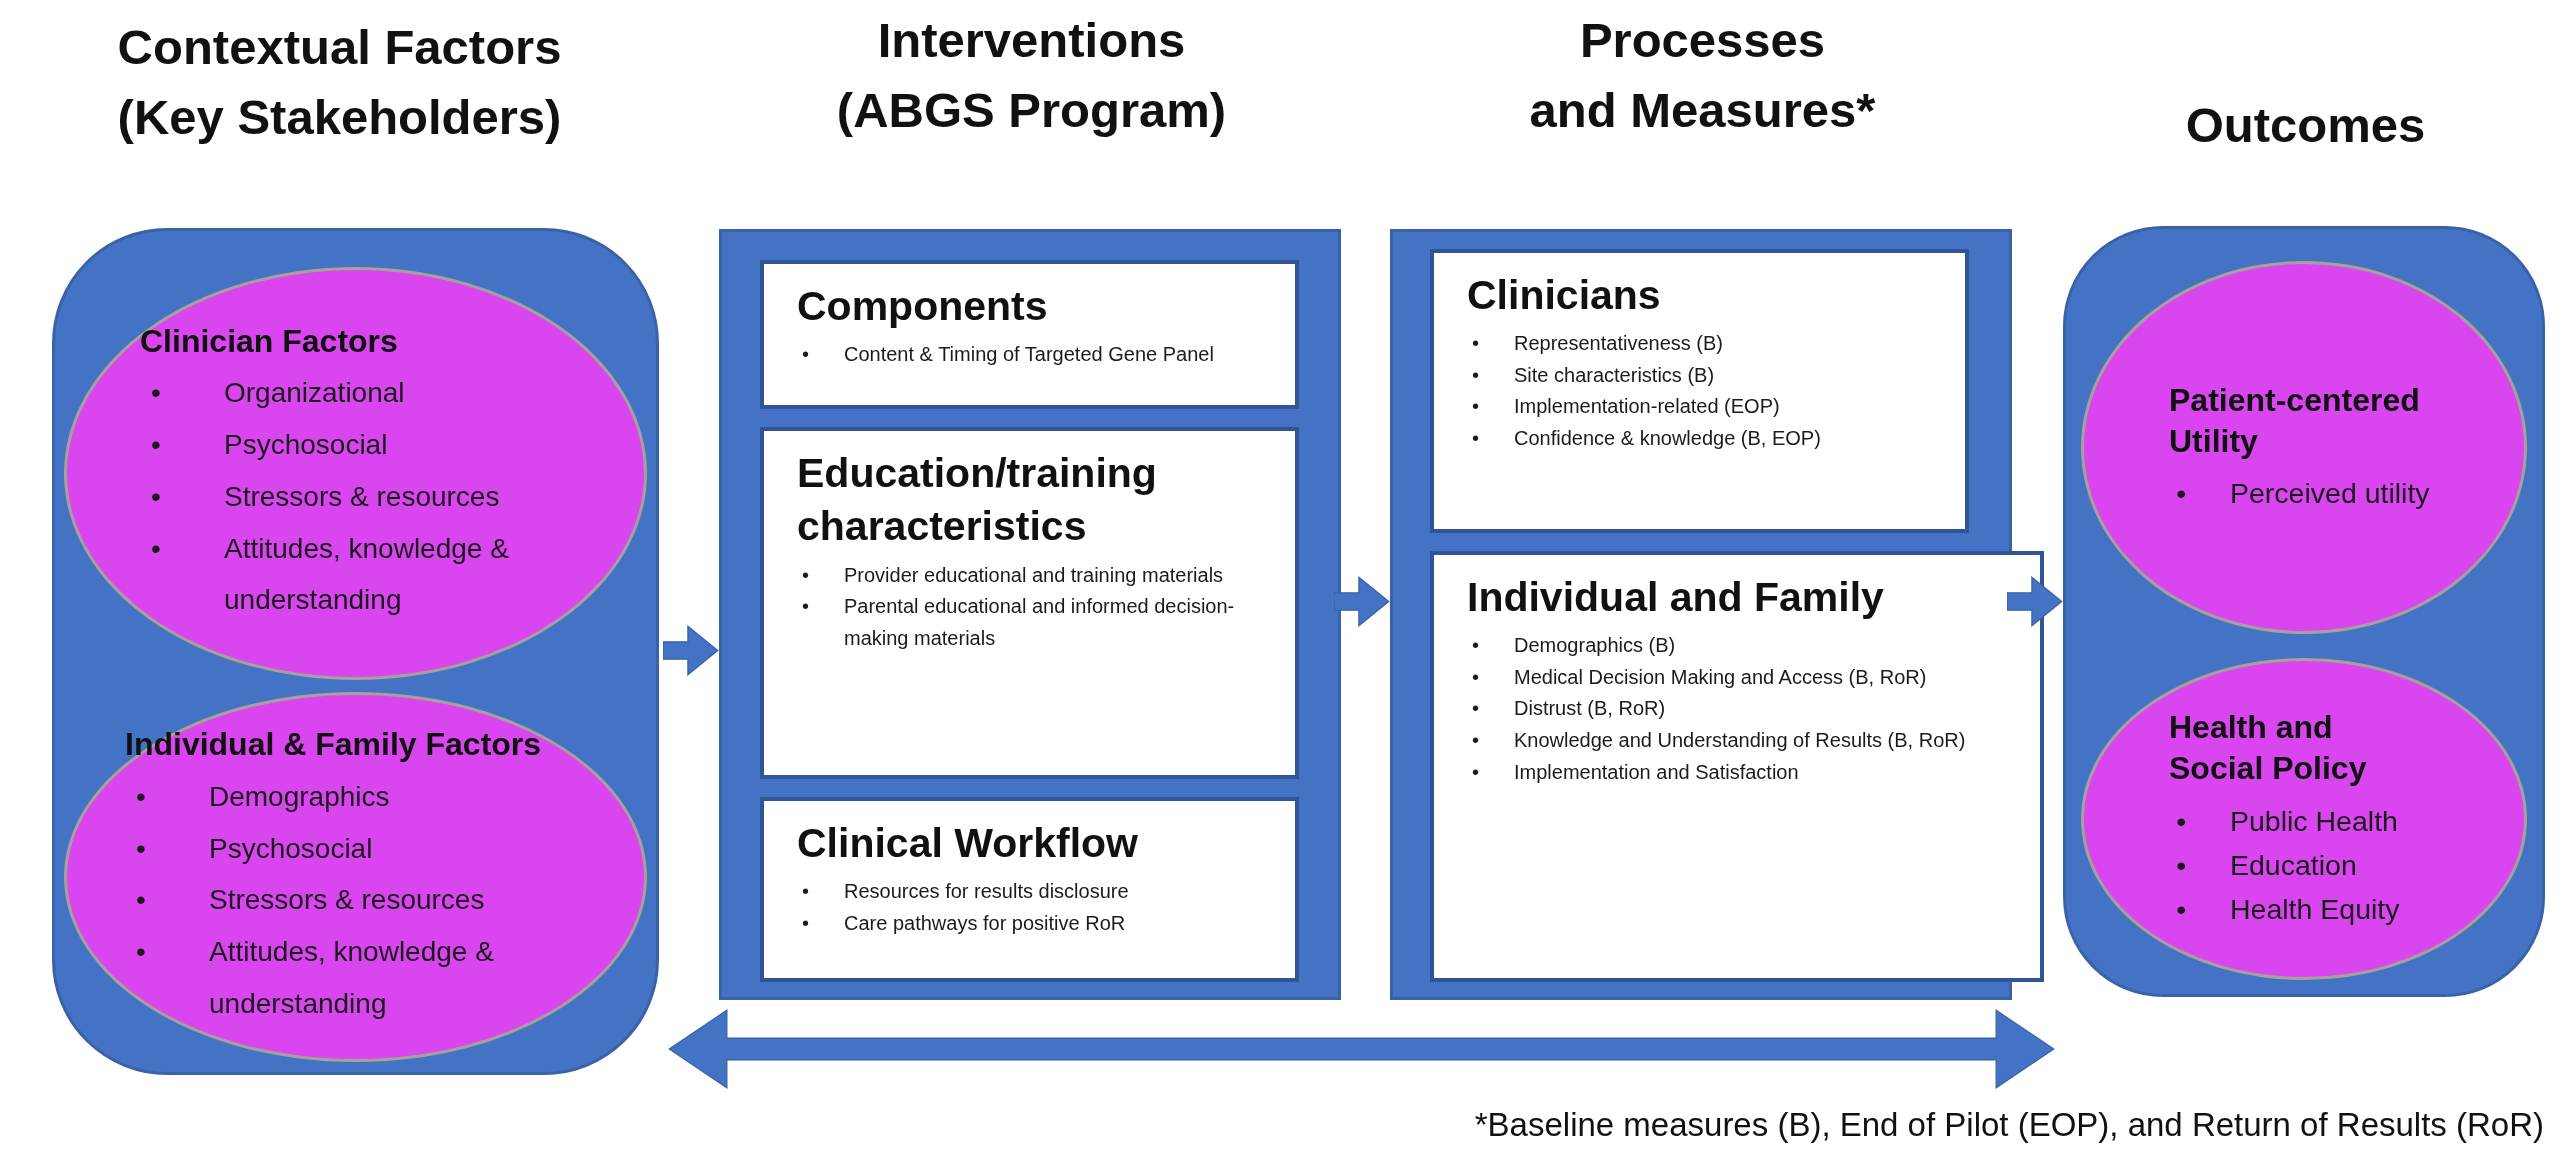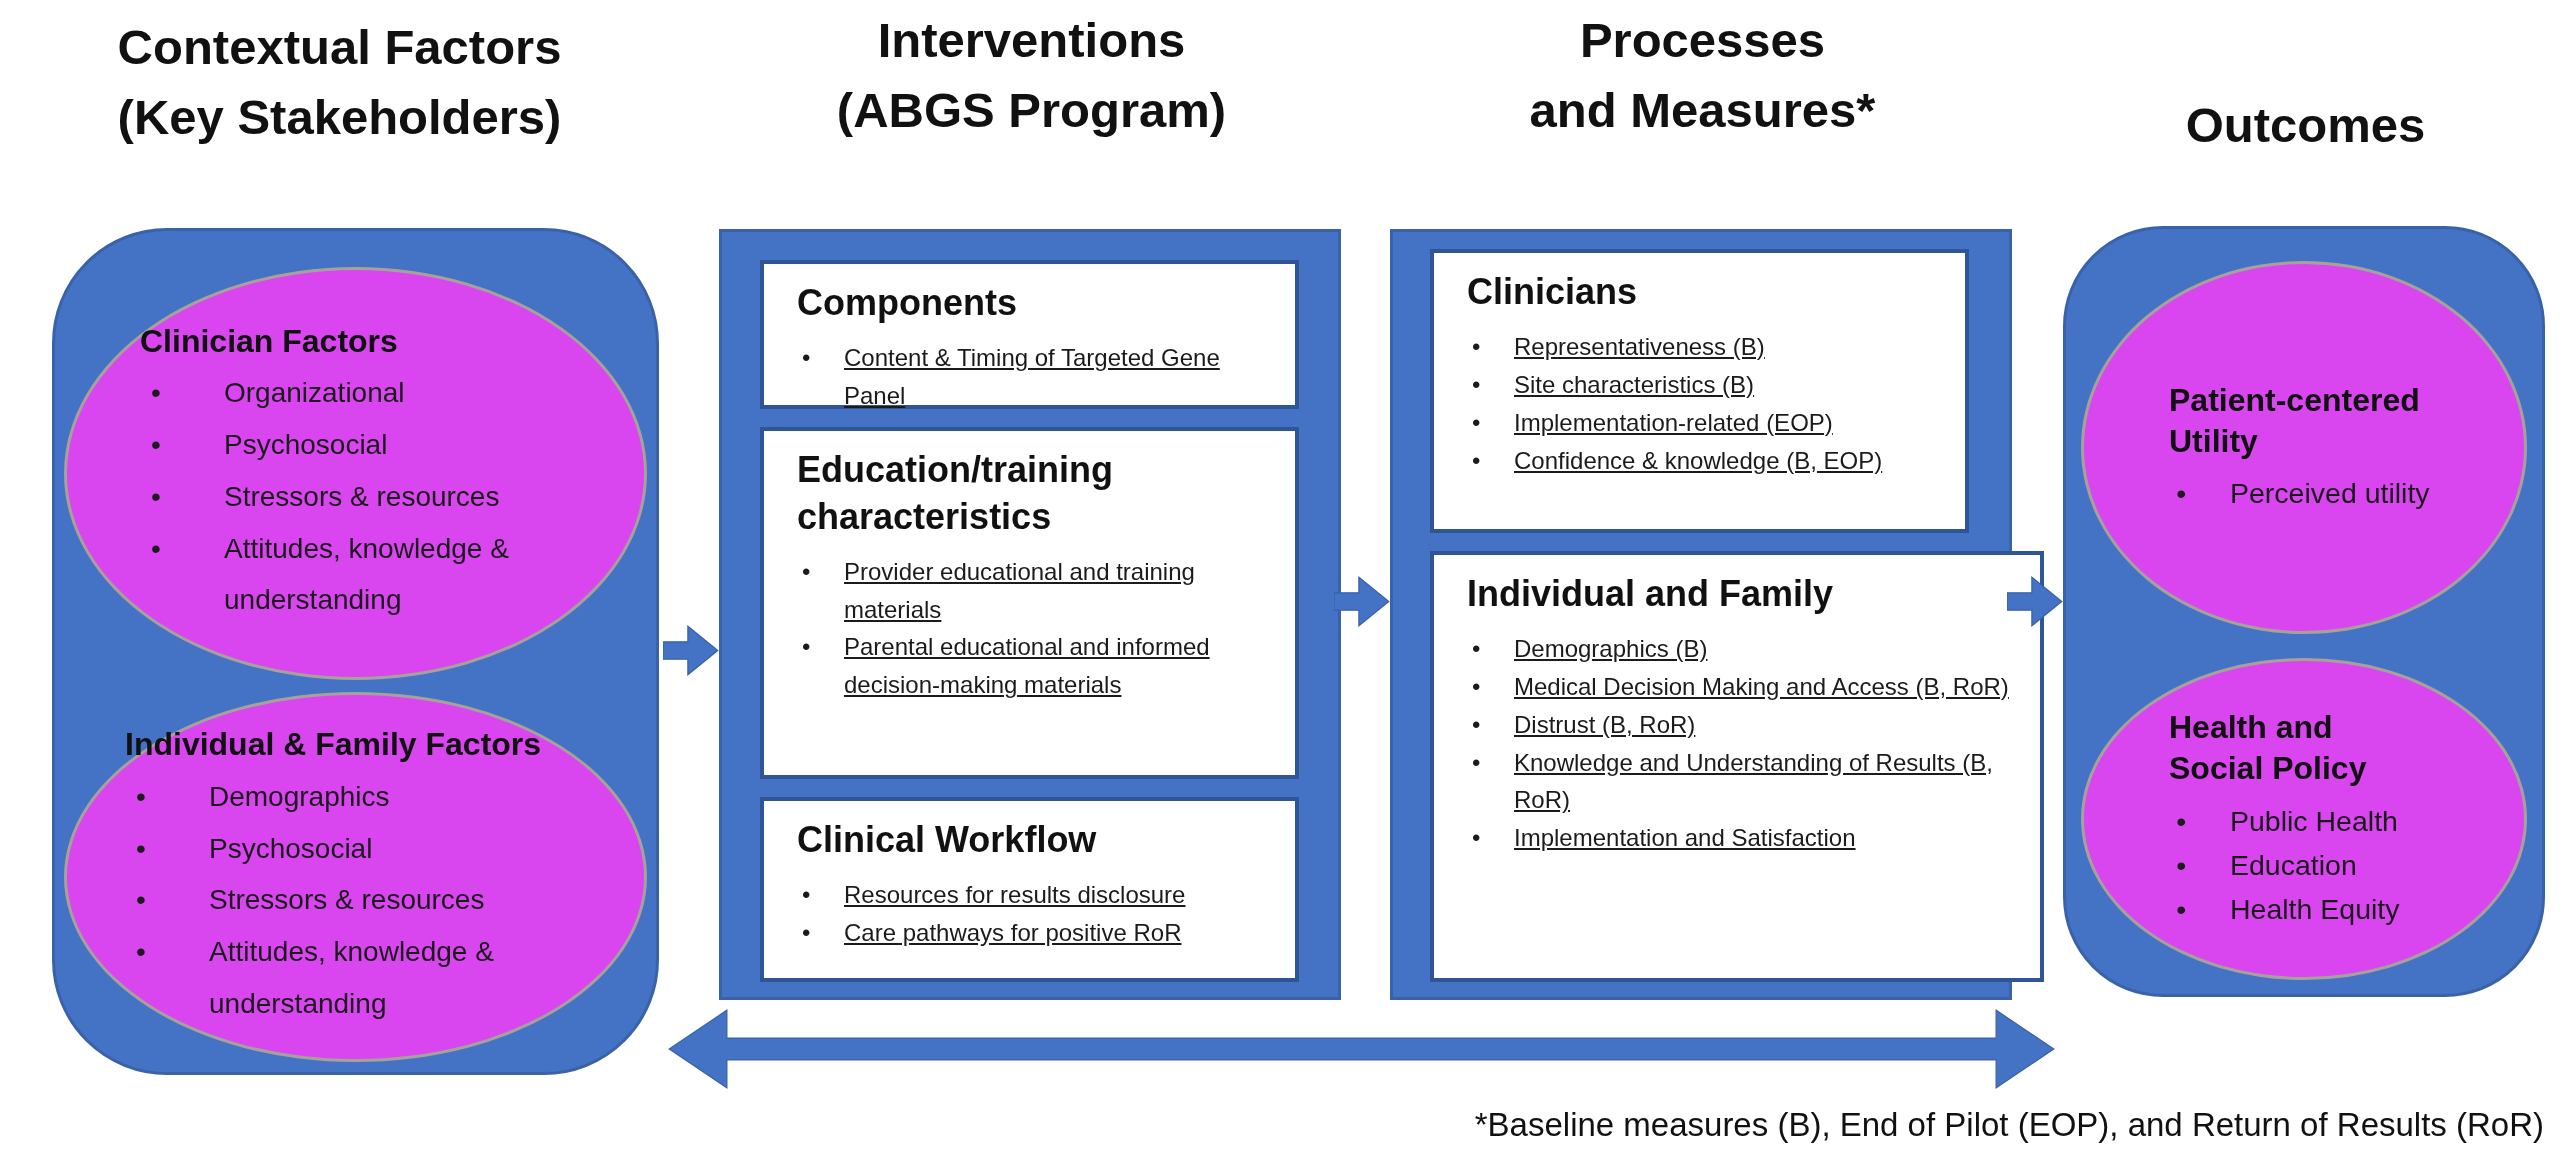--- a/index.html
+++ b/index.html
@@ -44,22 +44,22 @@
   
   #ell-clinician li,#ell-family li{padding-left:84px;}
   #ell-clinician li::before,#ell-family li::before{left:11px;}
   
   #ell-patient ul.blist,#ell-policy ul.blist{line-height:1.55;font-size:28.5px;margin-top:8.5px;}
   #ell-patient li,#ell-policy li{padding-left:61px;}
   #ell-patient li::before,#ell-policy li::before{left:7.3px;}
 
   
   .wbox{position:absolute;background:#ffffff;border:4.2px solid #2F5597;box-sizing:border-box;padding:16px 15px 0 33px;}
-  .wbox .w-heading{font-weight:bold;font-size:36px;line-height:1.3;color:#111;}
-  .wbox ul.blist{font-size:24px;line-height:1.58;margin-top:12px;text-decoration:underline;}
+  .wbox .w-heading{font-weight:bold;font-size:41px;line-height:1.3;color:#111;}
+  .wbox ul.blist{font-size:20px;line-height:1.58;margin-top:6px;}
   .wbox li{padding-left:47px;}
   .wbox li::before{left:4.9px;}
 
   #box-components{left:760px;top:260px;width:539px;height:149px;}
   #box-education{left:760px;top:427px;width:539px;height:352px;}
   #box-workflow{left:760px;top:797px;width:539px;height:185px;}
   #box-clinicians{left:1430px;top:249px;width:539px;height:284px;}
   #box-indfam{left:1430px;top:551px;width:614px;height:431px;}
 
   

